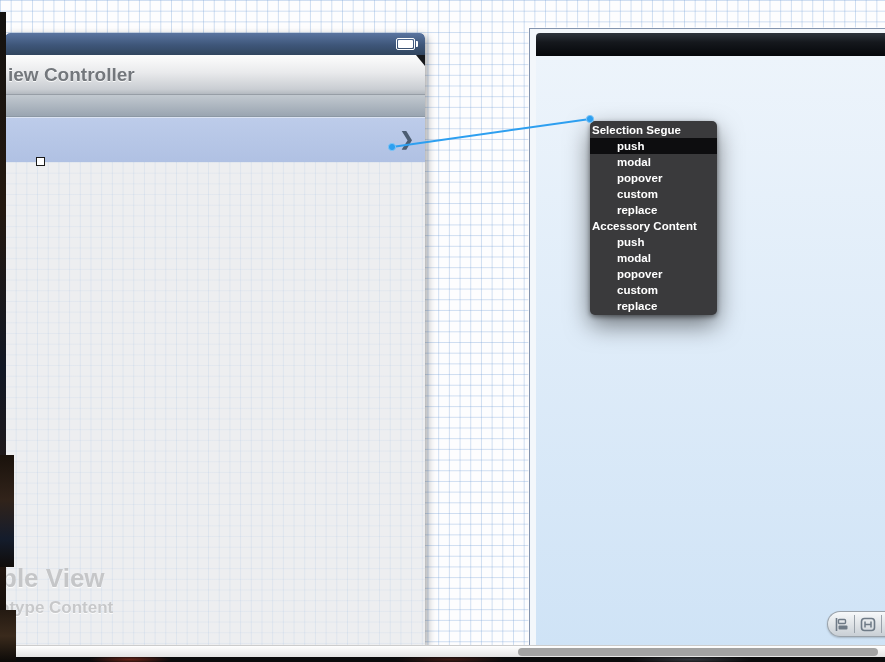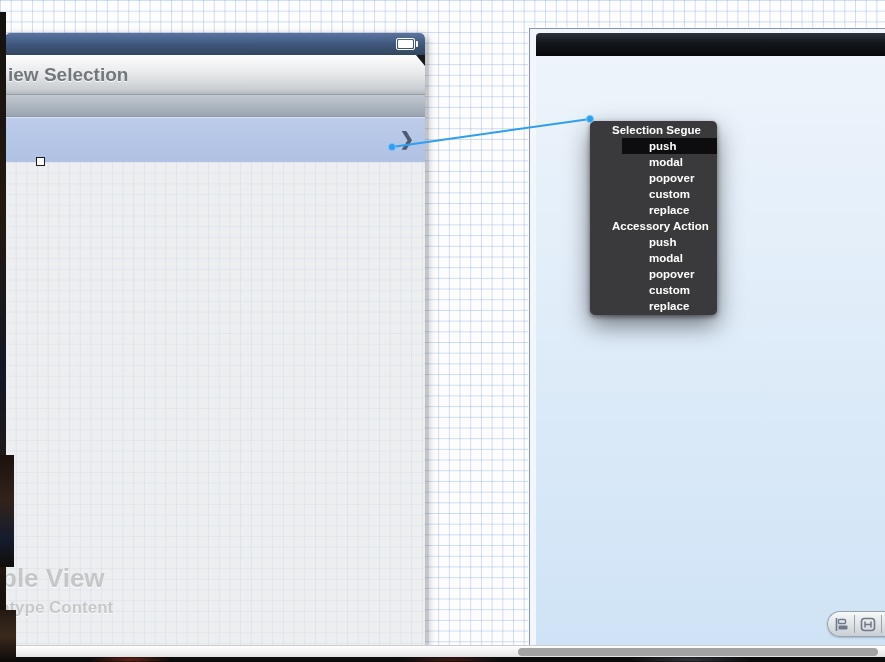--- a/index.html
+++ b/index.html
@@ -103,22 +103,22 @@
   }
 
   
   .segue-menu {
     position:absolute; left:590px; top:121px; width:127px;
     background:#3a3a3c; border-radius:5px; overflow:hidden;
     box-shadow:0 10px 24px rgba(0,0,0,.5), 0 2px 5px rgba(0,0,0,.45);
     padding:1px 0; z-index:20;
   }
   .menu-row { height:16px; line-height:16px; font-size:11.5px; font-weight:bold; color:#fff; white-space:nowrap; }
-  .menu-header { padding-left:22px; }
-  .menu-item { padding-left:27px;margin-left:32px; }
+  .menu-header { padding-left:2px; }
+  .menu-item { padding-left:27px; }
   .menu-item.selected { background:#0d0d0f; }
 
   
   .wire { position:absolute; left:0; top:0; z-index:30; pointer-events:none; }
 
   
   .zoom-pill {
     position:absolute; left:827px; top:611px; width:70px; height:26px;
     border-radius:13px 0 0 13px;
     background:linear-gradient(#f7f9fa, #c9cfd5);
@@ -166,21 +166,21 @@
 
   <div class="left-vc">
     <div class="status-bar">
       <div class="battery">
         <div class="shell"></div>
           <div class="fill"></div>
           <div class="nub"></div>
       </div>
     </div>
     <div class="nav-bar">
-      <div class="nav-title">iew Selection</div>
+      <div class="nav-title">iew Controller</div>
     </div>
     <div class="corner-fold"></div>
     <div class="table-header-band"></div>
     <div class="table-cell">
       <span class="cell-chevron">❯</span>
     </div>
     <div class="resize-handle"></div>
     <div class="table-area">
       <div class="ph-title">ble View</div>
       <div class="ph-subtitle">otype Content</div>
@@ -199,21 +199,21 @@
     <circle cx="590" cy="119" r="3.6" fill="#2d9ff0" stroke="#7cc4f7" stroke-width="1"></circle>
   </svg>
 
   <div class="segue-menu">
     <div class="menu-row menu-header">Selection Segue</div>
     <div class="menu-row menu-item selected">push</div>
     <div class="menu-row menu-item">modal</div>
     <div class="menu-row menu-item">popover</div>
     <div class="menu-row menu-item">custom</div>
     <div class="menu-row menu-item">replace</div>
-    <div class="menu-row menu-header">Accessory Action</div>
+    <div class="menu-row menu-header">Accessory Content</div>
     <div class="menu-row menu-item">push</div>
     <div class="menu-row menu-item">modal</div>
     <div class="menu-row menu-item">popover</div>
     <div class="menu-row menu-item">custom</div>
     <div class="menu-row menu-item">replace</div>
   </div>
 
   <div class="zoom-pill">
     <div class="zoom-btn">
       <svg width="15" height="15" viewBox="0 0 15 15">

